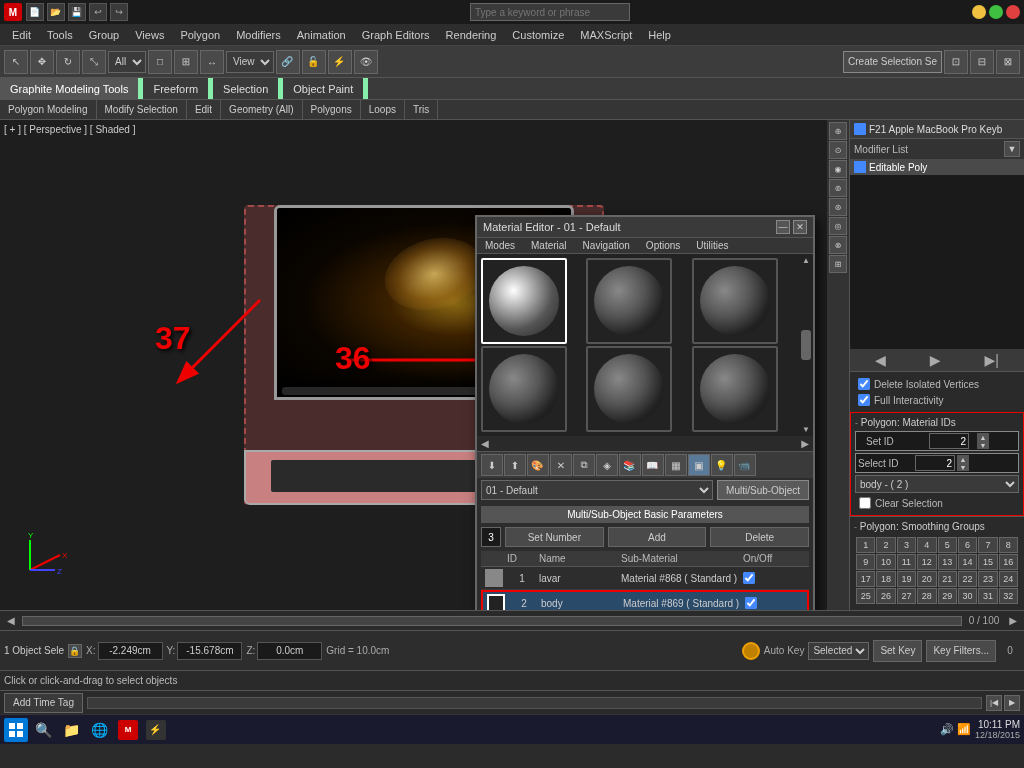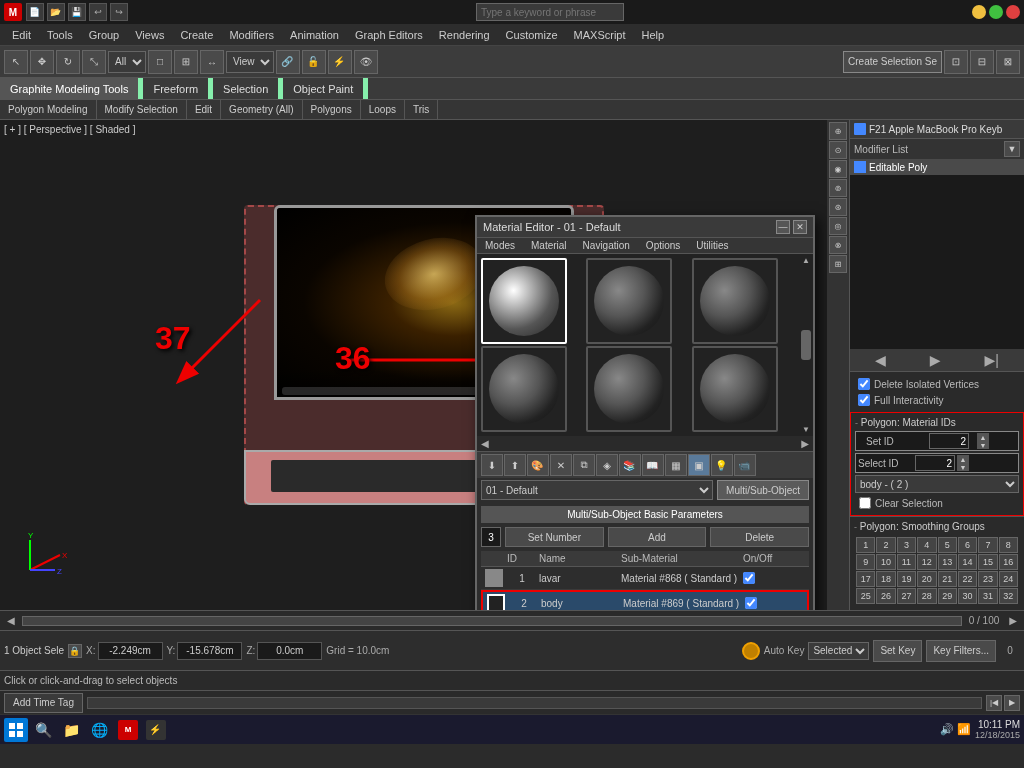--- a/index.html
+++ b/index.html
@@ -4,21 +4,21 @@
   <style>
     * { margin: 0; padding: 0; box-sizing: border-box; }
     body { width: 1024px; height: 768px; overflow: hidden; font-family: 'Segoe UI', Arial, sans-serif; font-size: 11px; background: #2b2b2b; color: #ccc; }
 
     
     #title-bar { height: 24px; background: #1a1a1a; display: flex; align-items: center; justify-content: space-between; padding: 0 4px; }
     #title-bar-left { display: flex; align-items: center; gap: 4px; }
     #title-bar-logo { width: 18px; height: 18px; background: #c00; border-radius: 2px; display: flex; align-items: center; justify-content: center; color: white; font-size: 10px; font-weight: bold; }
     #title-bar-icons { display: flex; gap: 3px; }
     .title-icon { width: 18px; height: 18px; background: #3a3a3a; border: 1px solid #555; display: flex; align-items: center; justify-content: center; font-size: 9px; color: #aaa; cursor: pointer; }
-    #title-search { background: #3a3a3a; border: 1px solid #666; color: #ccc; height: 18px; width: 148px; padding: 0 4px; font-size: 10px; }
+    #title-search { background: #3a3a3a; border: 1px solid #666; color: #ccc; height: 18px; width: 160px; padding: 0 4px; font-size: 10px; }
     #title-bar-right { display: flex; align-items: center; gap: 3px; }
     .title-btn { width: 14px; height: 14px; border-radius: 50%; cursor: pointer; }
     .minimize-btn { background: #f0c040; }
     .maximize-btn { background: #40c040; }
     .close-btn { background: #e04040; }
 
     
     #menu-bar { height: 22px; background: #2d2d2d; display: flex; align-items: center; padding: 0 4px; border-bottom: 1px solid #444; }
     .menu-item { padding: 2px 8px; color: #ccc; cursor: pointer; font-size: 11px; }
 
@@ -157,21 +157,21 @@
     <div class="title-btn maximize-btn"></div>
     <div class="title-btn close-btn"></div>
   </div>
 </div>
 
 <div id="menu-bar">
   <span class="menu-item">Edit</span>
   <span class="menu-item">Tools</span>
   <span class="menu-item">Group</span>
   <span class="menu-item">Views</span>
-  <span class="menu-item">Create</span>
+  <span class="menu-item">Polygon</span>
   <span class="menu-item">Modifiers</span>
   <span class="menu-item">Animation</span>
   <span class="menu-item">Graph Editors</span>
   <span class="menu-item">Rendering</span>
   <span class="menu-item">Customize</span>
   <span class="menu-item">MAXScript</span>
   <span class="menu-item">Help</span>
 </div>
 
 <div id="toolbar">

